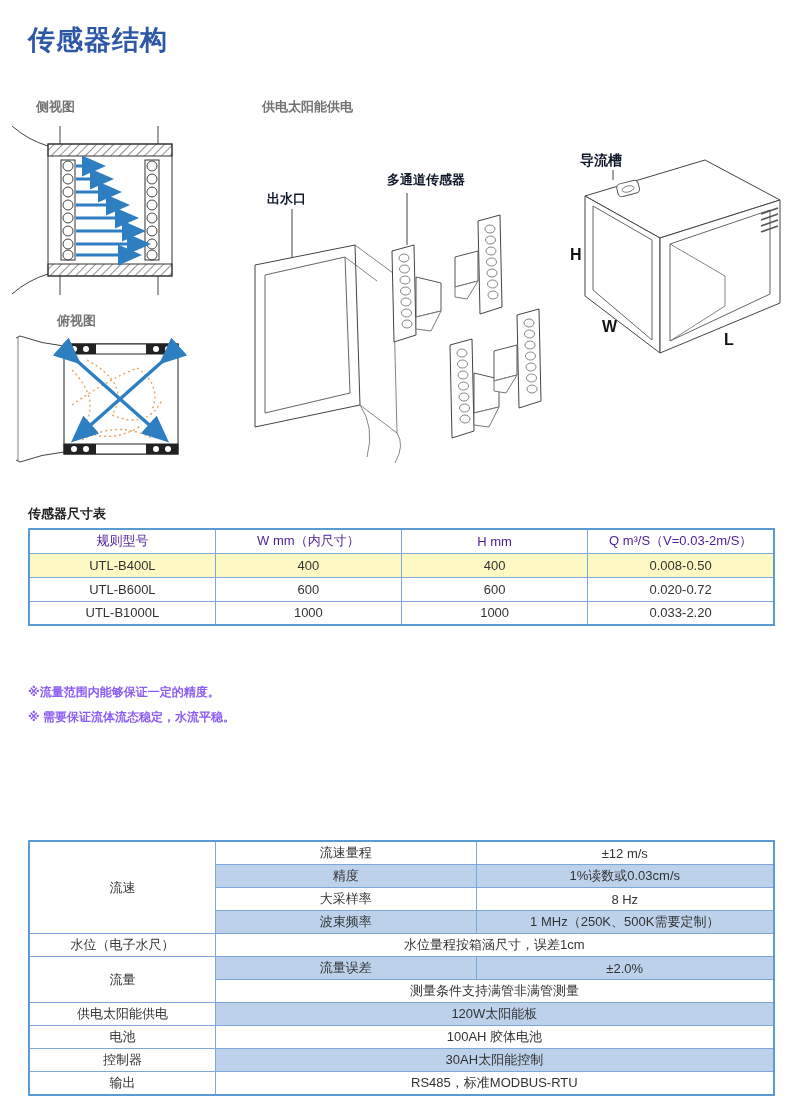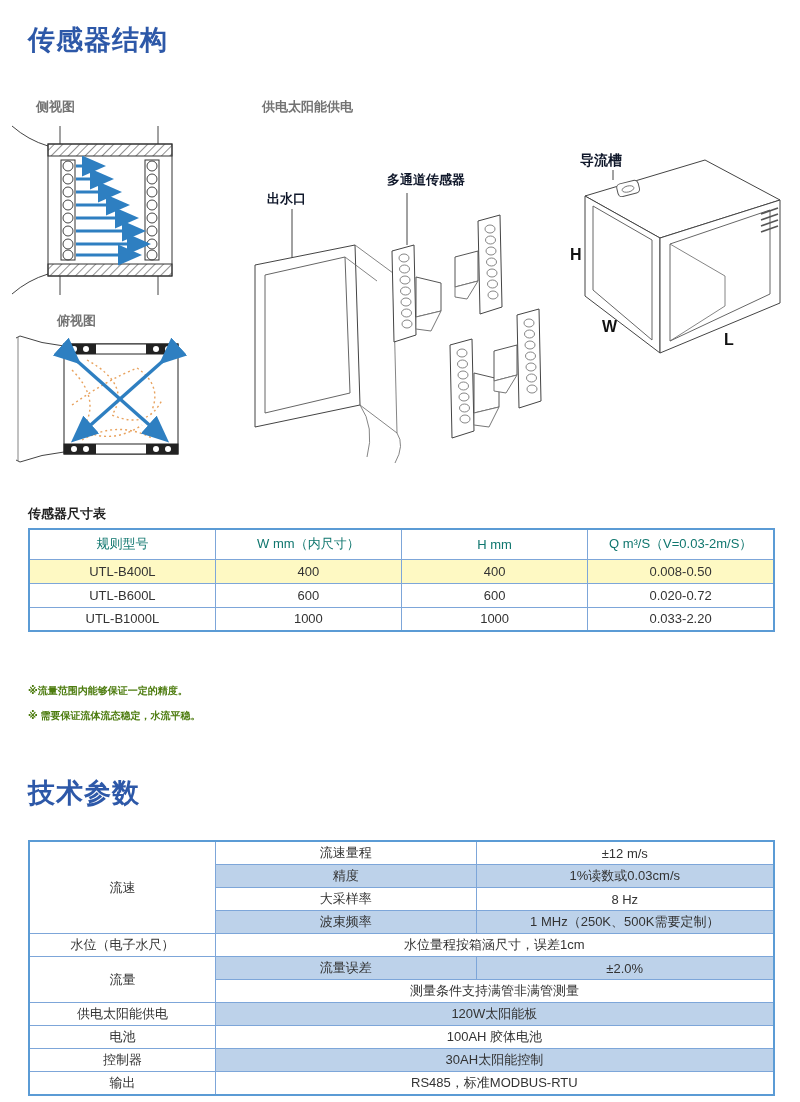--- a/index.html
+++ b/index.html
@@ -7,32 +7,32 @@
   .page {
     position:relative; width:800px; height:1102px; background:#ffffff;
     font-family:"Liberation Sans","DejaVu Sans",sans-serif; overflow:hidden; color:#333;
   }
   .abs { position:absolute; }
   .section-title { font-size:27px; font-weight:bold; color:#2d58a8; letter-spacing:1px; }
   .blue-label { font-size:13px; font-weight:bold; color:#737373; }
   .black-label { font-size:13px; font-weight:bold; color:#0f172a; }
   .dim-letter { font-size:16px; font-weight:bold; color:#111; }
   .tbl-heading { font-size:13px; font-weight:bold; color:#222; }
-  .note { font-size:10px; font-weight:bold; color:#4d7c0f; }
+  .note { font-size:12px; font-weight:bold; color:#8b5cf6; }
 
   table.spec {
     border-collapse:collapse; width:747px; font-size:13px; color:#333;
     border:2px solid #5b9bd5; table-layout:fixed;
   }
   table.spec td, table.spec th {
     border:1px solid #7da6d9; text-align:center; padding:2px 4px;
     font-weight:normal; overflow:hidden; white-space:nowrap;
   }
   table.dim td, table.dim th { height:24px; }
-  table.dim th { height:30px; color:#0f766e; }
+  table.dim th { height:24px; color:#4c1d95; }
   table.tech td { height:22px; }
   .row-blue td { background:#fef9c3; }
   td.cell-blue { background:#bdd2ea; }
 
   svg { display:block; }
   .ln { stroke:#444; stroke-width:1; fill:none; }
   .ln2 { stroke:#666; stroke-width:0.8; fill:none; }
 </style>
 </head>
 <body>
@@ -289,21 +289,20 @@
       <td>1000</td>
       <td>1000</td>
       <td>0.033-2.20</td>
     </tr>
   </tbody>
     </table>
 
   <div class="abs note" style="left:28px; top:684px;">※流量范围内能够保证一定的精度。</div>
   <div class="abs note" style="left:28px; top:709px;">※ 需要保证流体流态稳定，水流平稳。</div>
 
-  <div class="abs section-title" style="left:28px; top:775px;">技术参数</div>
 
   <table class="spec tech abs" style="left:28px; top:840px;">
     <colgroup>
         <col style="width:25%">
         <col style="width:35%">
         <col style="width:40%">
       </colgroup>
     <tbody>
         <tr>
       <td rowspan="4">流速</td>

